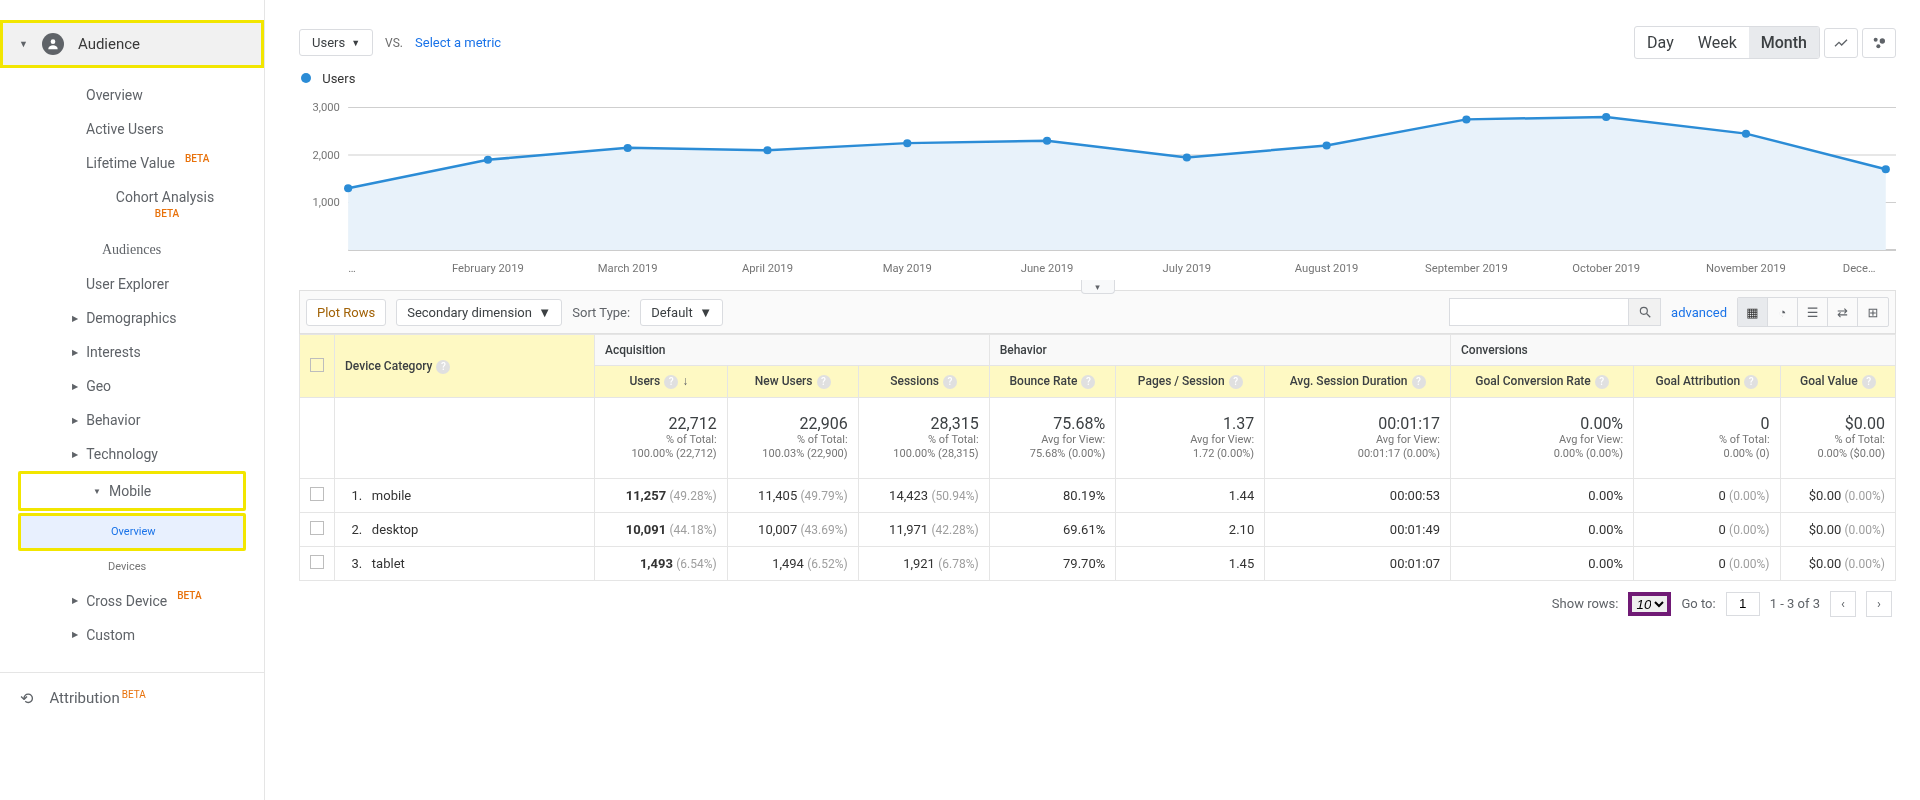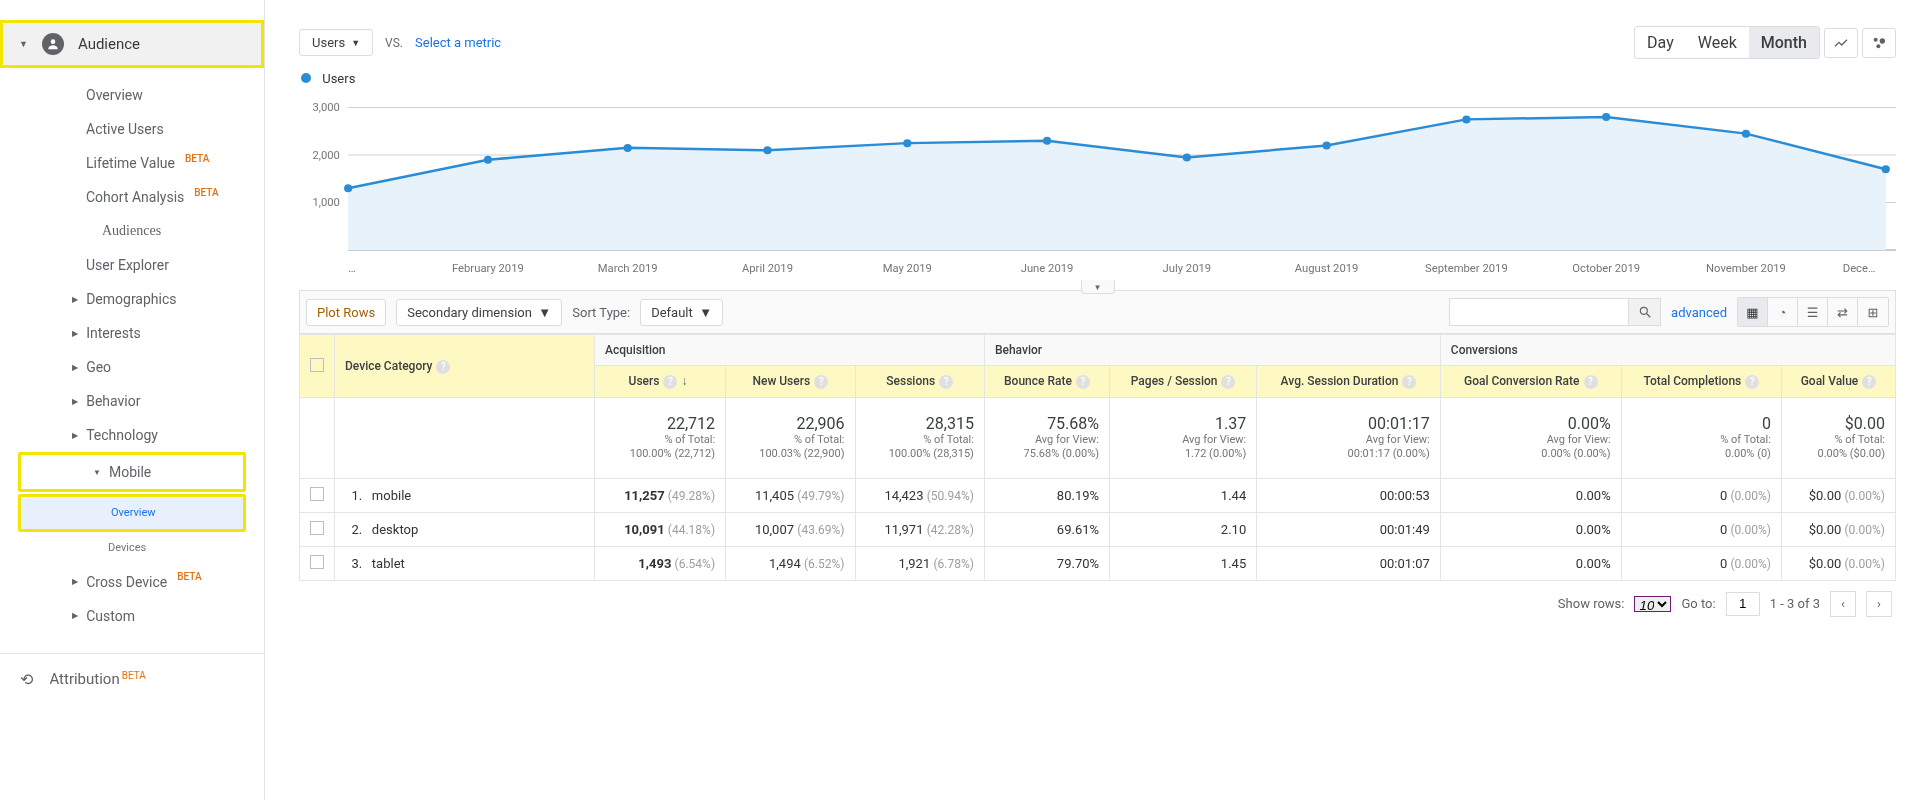--- a/index.html
+++ b/index.html
@@ -67,21 +67,21 @@
   .hinfo{ display:inline-block; width:14px;height:14px;border-radius:50%;background:#e0e0e0;color:#fff;font-size:10px;line-height:14px;text-align:center;margin-left:4px;}
   td.num{text-align:right;}
   .big{font-size:16px;color:#3c4043;}
   .sub{font-size:11px;color:#757575;display:block;line-height:1.3}
   .pct{color:#9e9e9e; font-size:12px;}
   tr.totals td{padding:16px 10px;}
   td.first{ text-align:left;}
   .chk{ width:14px;height:14px;border:1px solid #bdbdbd; display:inline-block;}
   .pager{ display:flex; justify-content:flex-end; align-items:center; gap:10px; padding:10px 4px; font-size:13px; color:#5f6368;}
   .pager input{width:34px; height:24px; text-align:center; border:1px solid #dadce0;}
-  .pager select{height:16px;border:1px solid #701a75;font-style:italic;}
+  .pager select{height:24px;border:4px solid #701a75;font-style:italic;}
   .pager .pg-btn{width:26px;height:26px;border:1px solid #dadce0;display:flex;align-items:center;justify-content:center;background:#fff;color:#5f6368;}
   .down-arrow{font-size:12px;color:#5f6368;margin:0 4px;}
 </style>
 </head>
 <body>
 
 <div class="sidebar">
   <div class="nav-header">
     <span class="caret">▼</span>
     <span class="pic">
@@ -96,21 +96,21 @@
       <div class="nav-item" style="padding-left: 86px;">
         <span>Overview</span>
       </div>
       <div class="nav-item" style="padding-left: 86px;">
         <span>Active Users</span>
       </div>
       <div class="nav-item" style="padding-left: 86px; align-items: center;">
         <span>Lifetime Value</span>
         <span class="badge">BETA</span>
       </div>
-      <div class="nav-item" style="padding-left: 86px;">
+      <div class="nav-item" style="padding-left: 86px; flex-direction: column;">
         <span>Cohort Analysis</span>
         <span class="badge">BETA</span>
       </div>
       <div class="nav-item" style="padding-left: 102px; font-family: Liberation Serif, serif;">
         <span>Audiences</span>
       </div>
       <div class="nav-item" style="padding-left: 86px;">
         <span>User Explorer</span>
       </div>
       <div class="nav-item lvl2">
@@ -277,21 +277,21 @@
         <th colspan="3" class="grp-hdr">Conversions</th>
       </tr>
       <tr id="colhdr">
           <th><span>Users</span><span class="hinfo">?</span><span class="down-arrow">↓</span></th>
           <th><span>New Users</span><span class="hinfo">?</span></th>
           <th><span>Sessions</span><span class="hinfo">?</span></th>
           <th><span>Bounce Rate</span><span class="hinfo">?</span></th>
           <th><span>Pages / Session</span><span class="hinfo">?</span></th>
           <th><span>Avg. Session Duration</span><span class="hinfo">?</span></th>
           <th><span>Goal Conversion Rate</span><span class="hinfo">?</span></th>
-          <th><span>Total Completions</span><span class="hinfo">?</span></th>
+          <th><span>Goal Attribution</span><span class="hinfo">?</span></th>
           <th><span>Goal Value</span><span class="hinfo">?</span></th>
         </tr>
     </thead>
     <tbody id="tbody">
         <tr class="totals">
           <td></td>
           <td></td>
           <td class="num"><span class="big">22,712</span><span class="sub">% of Total:</span><span class="sub">100.00% (22,712)</span></td>
           <td class="num"><span class="big">22,906</span><span class="sub">% of Total:</span><span class="sub">100.03% (22,900)</span></td>
           <td class="num"><span class="big">28,315</span><span class="sub">% of Total:</span><span class="sub">100.00% (28,315)</span></td>

